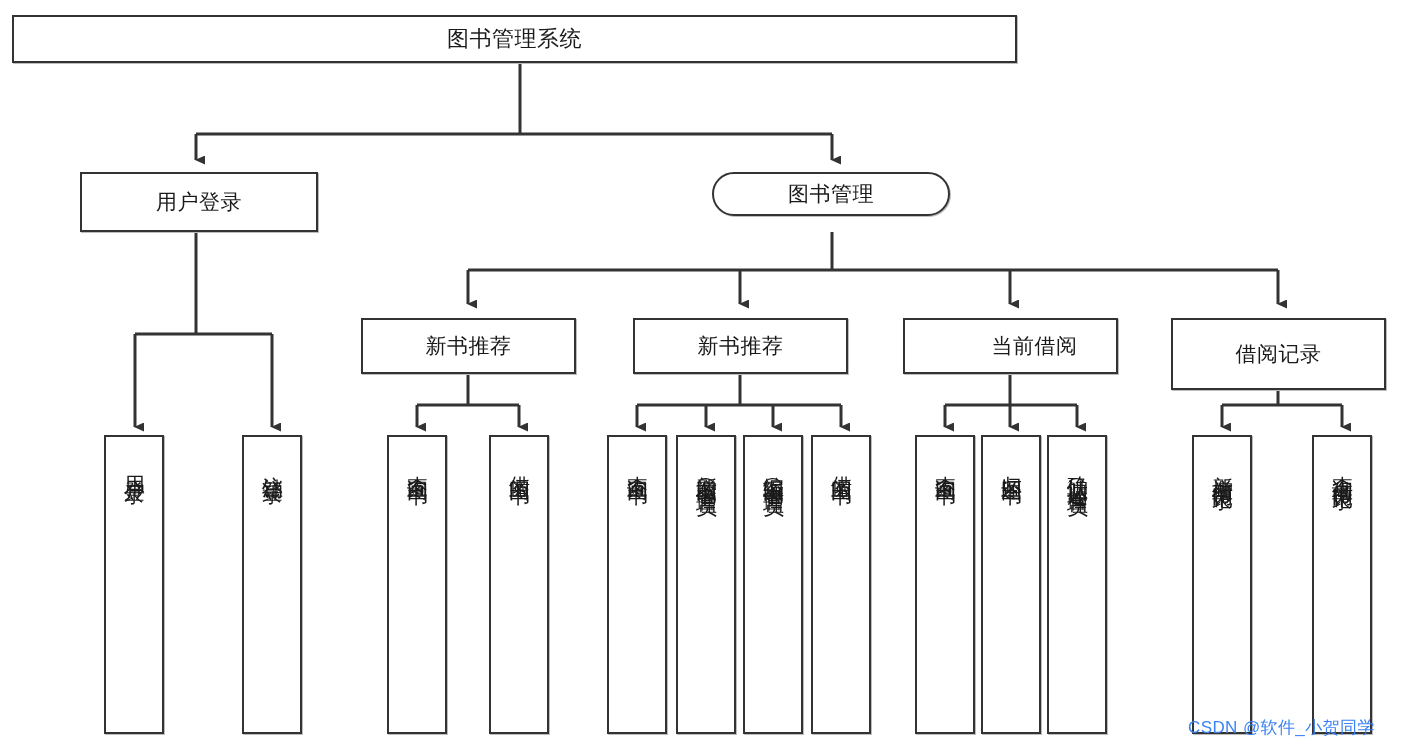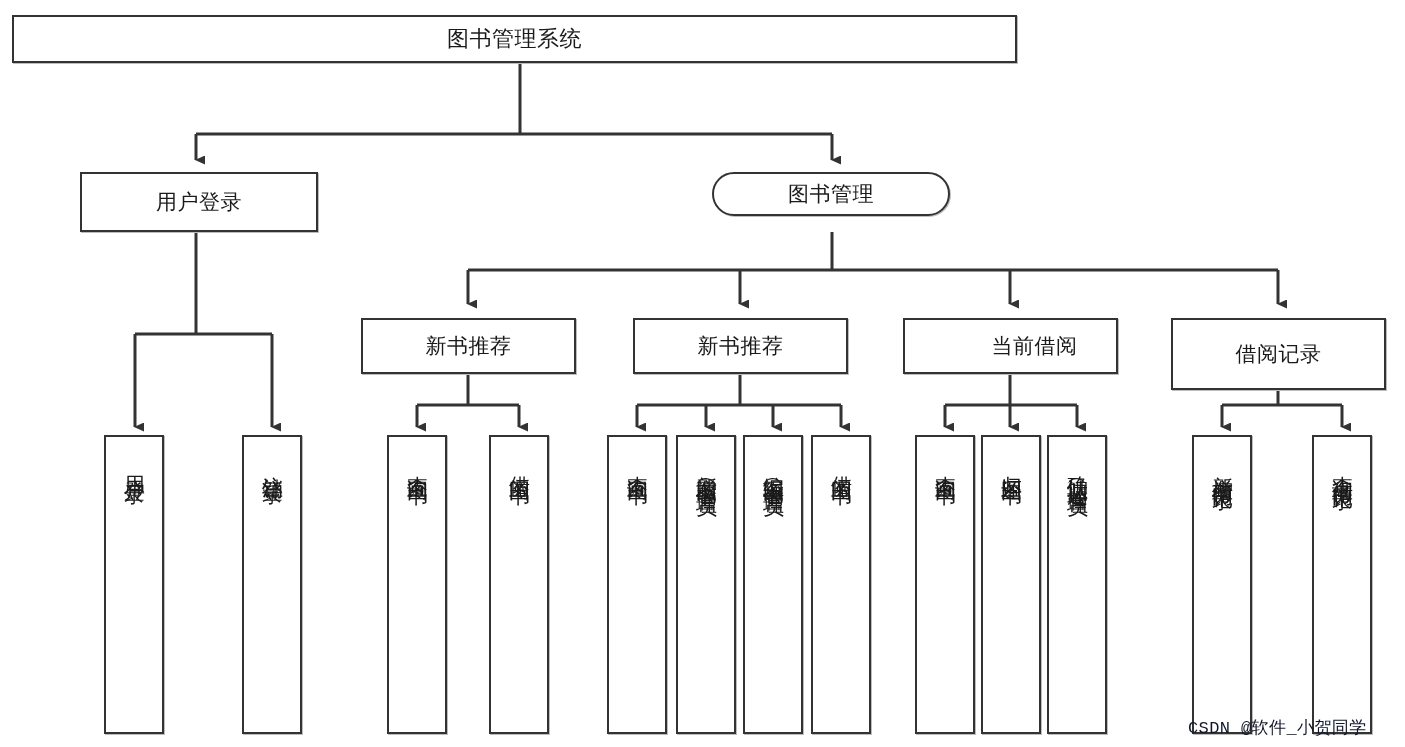--- a/index.html
+++ b/index.html
@@ -57,24 +57,23 @@
     text-orientation: upright;
     font-size: 21px;
     letter-spacing: 3px;
     white-space: nowrap;
   }
   .watermark {
     position: absolute;
     left: 1188px;
     top: 716px;
     font-size: 17px;
-    color: #0f172a;
+    color: #3b82f6;
     white-space: nowrap;
     letter-spacing: 0.4px;
-    font-family: Liberation Mono, monospace;
   }
 </style>
 </head>
 <body>
 
 <div id="canvas">
 
   <svg class="wires" viewBox="0 0 1405 747">
     <defs>
       <marker id="arrow" markerWidth="9" markerHeight="10" refX="4.5" refY="9" orient="auto" markerUnits="userSpaceOnUse">

